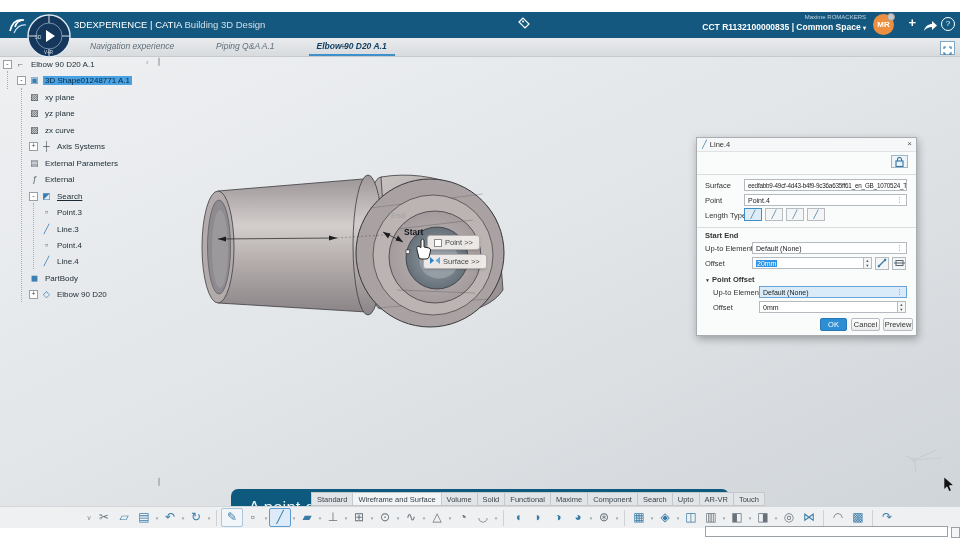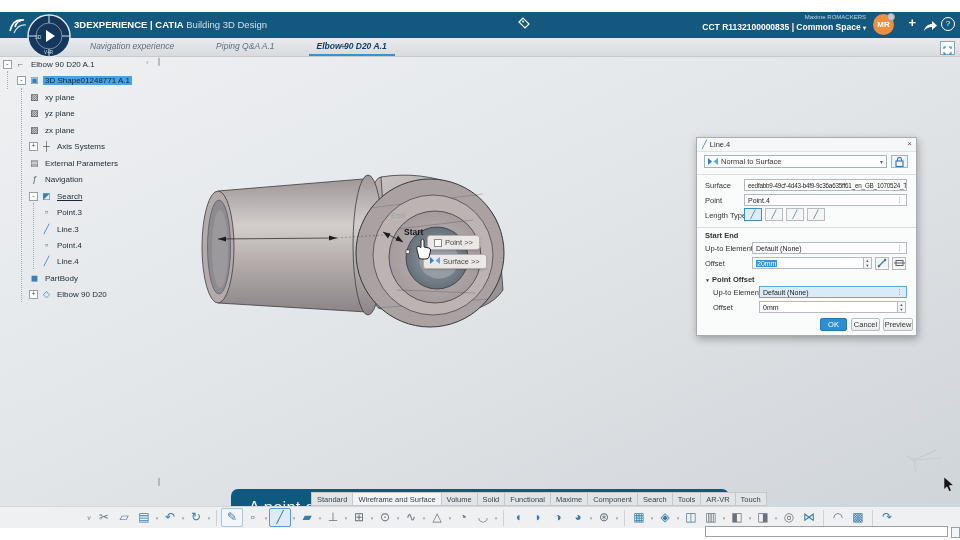--- a/index.html
+++ b/index.html
@@ -10,21 +10,21 @@
   .titlebar{position:absolute;top:0;left:0;right:0;height:12px;background:#fff;
             display:flex;align-items:center;font-size:7.5px;color:#1a1a1a;margin-top:20px;}
   .titlebar .appico{width:7px;height:7px;border-radius:50%;
             background:radial-gradient(circle at 35% 35%,#e98a2b 25%,#2d6da8 70%);margin:0 4px 0 5px;}
   .titlebar .ttl{font-weight:bold;letter-spacing:.2px;}
   .wctl{position:absolute;top:0;height:12px;width:18px;text-align:center;
         font-size:8px;line-height:12px;color:#444;}
   
   .header{position:absolute;top:12px;left:0;right:0;height:26px;background:#14587f;color:#fff;}
   .brand{position:absolute;left:74px;top:7px;font-size:9.5px;white-space:nowrap;}
-  .brand b{font-weight:bold;}
+  .brand b{font-weight:normal;}
   .brand .lt{opacity:.8;font-weight:normal;}
   .search{position:absolute;left:340px;top:4px;width:170px;height:15px;background:#fff;
           border-radius:2px;display:flex;align-items:center;}
   .search input{border:0;outline:0;flex:1;font-size:7.5px;padding:0 5px;background:transparent;
           font-family:"Liberation Sans",sans-serif;color:#333;}
   .userblock{position:absolute;right:94px;top:2px;text-align:right;line-height:1.25;}
   .uname{font-size:6px;color:#c3d6e2;}
   .uspace{font-size:8.5px;font-weight:bold;color:#fff;white-space:nowrap;}
   .uspace .car{font-size:6px;}
   .avatar{position:absolute;right:66px;top:2px;width:21px;height:21px;border-radius:50%;
@@ -225,34 +225,34 @@
         <div class="tree-row" style="top: 33px; left: 29px;">
           <span class="ticon" style="color: rgb(63, 71, 78);">▨</span>
           <span class="tlabel">xy plane</span>
         </div>
         <div class="tree-row" style="top: 49px; left: 29px;">
           <span class="ticon" style="color: rgb(63, 71, 78);">▨</span>
           <span class="tlabel">yz plane</span>
         </div>
         <div class="tree-row" style="top: 66px; left: 29px;">
           <span class="ticon" style="color: rgb(63, 71, 78);">▨</span>
-          <span class="tlabel">zx plane</span>
+          <span class="tlabel">zx curve</span>
         </div>
         <div class="tree-row" style="top: 82px; left: 29px;">
           <span class="expander">+</span>
           <span class="ticon" style="color: rgb(74, 85, 96);">┼</span>
           <span class="tlabel">Axis Systems</span>
         </div>
         <div class="tree-row" style="top: 99px; left: 29px;">
           <span class="ticon" style="color: rgb(106, 115, 123);">▤</span>
           <span class="tlabel">External Parameters</span>
         </div>
         <div class="tree-row" style="top: 115px; left: 29px;">
           <span class="ticon" style="color: rgb(90, 103, 112); font-style: italic;">ƒ</span>
-          <span class="tlabel">Navigation</span>
+          <span class="tlabel">External</span>
         </div>
         <div class="tree-row" style="top: 132px; left: 29px;">
           <span class="expander">-</span>
           <span class="ticon" style="color: rgb(59, 127, 181);">◩</span>
           <span class="tlabel underl">Search</span>
         </div>
         <div class="tree-row" style="top: 148px; left: 41px;">
           <span class="ticon" style="color: rgb(90, 103, 112);">▫</span>
           <span class="tlabel">Point.3</span>
         </div>
@@ -357,28 +357,20 @@
       <span>A point defines the position of the port and a line its alignment</span>
     </div>
   </div>
 
   <div class="dialog">
     <div class="dlg-title">
       <span class="lg">╱</span>
       <span class="tx">Line.4</span>
       <span class="dlg-close">×</span>
     </div>
-    <div class="combo">
-      <svg width="10" height="9">
-        <path d="M0,1 L4,4.5 L0,8 Z" fill="#2f7fc1"></path>
-          <path d="M10,1 L5.5,4.5 L10,8 Z" fill="#63a9d8"></path>
-      </svg>
-      <span>Normal to Surface</span>
-      <span class="car">▾</span>
-    </div>
     <div class="lockbtn">
       <svg width="9" height="10">
         <rect x="1" y="4" width="7" height="5.5" fill="none" stroke="#2c76a8" stroke-width="1.1"></rect>
         <path d="M2.5,4 L2.5,2.5 A2,2 0 0 1 6.5,2.5 L6.5,4" fill="none" stroke="#2c76a8" stroke-width="1.1"></path>
       </svg>
     </div>
     <div class="dsep" style="top:36px;"></div>
 
     <span class="dlbl" style="left:8px;top:43px;">Surface</span>
     <div class="fld" style="left:47px;top:41px;width:163px;">
@@ -458,21 +450,21 @@
 
   <div class="ribbon-tabs">
       <div class="rtab">Standard</div>
       <div class="rtab active">Wireframe and Surface</div>
       <div class="rtab">Volume</div>
       <div class="rtab">Solid</div>
       <div class="rtab">Functional</div>
       <div class="rtab">Maxime</div>
       <div class="rtab">Component</div>
       <div class="rtab">Search</div>
-      <div class="rtab">Tools</div>
+      <div class="rtab">Upto</div>
       <div class="rtab">AR-VR</div>
       <div class="rtab">Touch</div>
     </div>
   <div class="toolbar">
       <span class="tb-item">
         <span class="tb-icon mini">∨</span>
       </span>
       <span class="tb-item">
         <span class="tb-icon gray">✂</span>
       </span>

